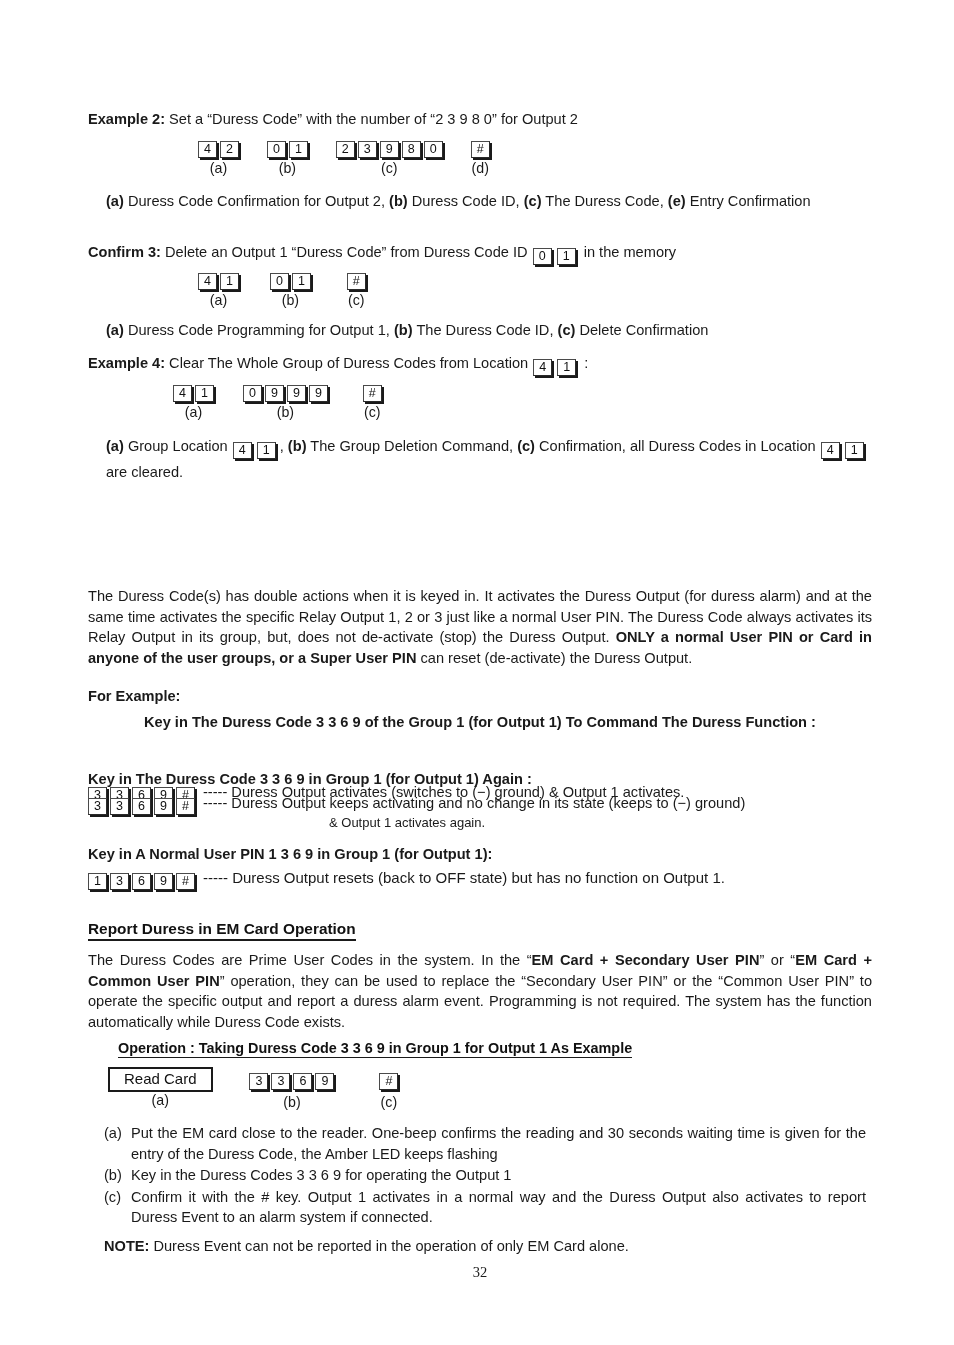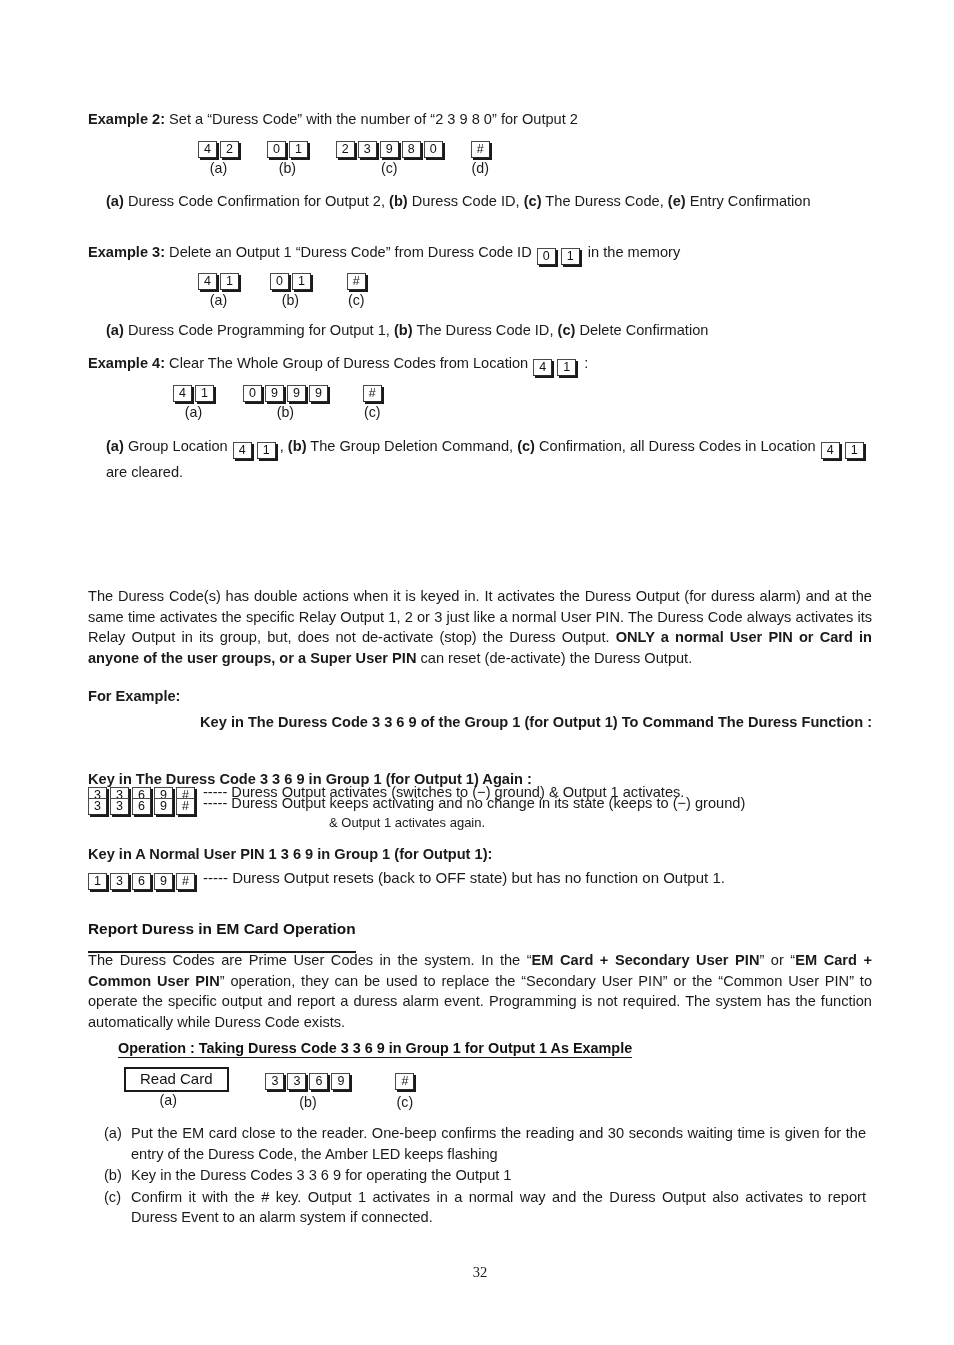--- a/index.html
+++ b/index.html
@@ -96,21 +96,21 @@
     margin: 3px 0 0 0;
     width: 784px;
   }
 
   .sub-head {
     font-weight: bold;
     font-size: 15.4px;
     color: #111;
     display: inline-block;
     border-bottom: 2px solid #1a1a1a;
-    padding-bottom: 13px;
+    padding-bottom: 1px;
   }
   .sub-head2 {
     font-weight: bold;
     font-size: 14.4px;
     color: #111;
     display: inline-block;
     border-bottom: 1.6px solid #1a1a1a;
     padding-bottom: 1px;
   }
 
@@ -188,21 +188,21 @@
       </span>
       <span class="cap">(d)</span>
     </span>
   </div>
 
   <div class="abs p" style="left:18px;top:183px;width:766px;text-align:left;">
     <span class="b">(a)</span><span> Duress Code Confirmation for Output 2, </span><span class="b">(b)</span><span> Duress Code ID, </span><span class="b">(c)</span><span> The Duress Code, </span><span class="b">(e)</span><span> Entry Confirmation</span>
   </div>
 
   <div class="abs p" style="left:0;top:234px;width:784px;text-align:left;">
-    <span class="b">Example 3:</span><span> Delete an Output 1 “Duress Code” from Duress Code ID </span><span class="key key-inline">0</span><span class="key key-inline">1</span><span> in the memory</span>
+    <span class="b">Confirm 3:</span><span> Delete an Output 1 “Duress Code” from Duress Code ID </span><span class="key key-inline">0</span><span class="key key-inline">1</span><span> in the memory</span>
   </div>
 
   <div class="abs keyrow" style="left:110px;top:261px;">
     <span class="kgroup">
       <span class="keys">
         <span class="key">4</span><span class="key last">1</span>
       </span>
       <span class="cap">(a)</span>
     </span>
     <span style="display:inline-block;width:22px;"></span>
@@ -256,21 +256,21 @@
     <span class="b">(a)</span><span> Group Location </span><span class="key key-inline">4</span><span class="key key-inline">1</span><span>, </span><span class="b">(b)</span><span> The Group Deletion Command, </span><span class="b">(c)</span><span> Confirmation, all Duress Codes in Location </span><span class="key key-inline">4</span><span class="key key-inline">1</span><span> are cleared.</span>
   </div>
 
 
   <div class="abs p" style="left:0;top:578px;width:784px;">
     <span>The Duress Code(s) has double actions when it is keyed in. It activates the Duress Output (for duress alarm) and at the same time activates the specific Relay Output 1, 2 or 3 just like a normal User PIN. The Duress Code always activates its Relay Output in its group, but, does not de-activate (stop) the Duress Output. </span><span class="b">ONLY a normal User PIN or Card in anyone of the user groups, or a Super User PIN</span><span> can reset (de-activate) the Duress Output.</span>
   </div>
 
   <div class="abs p b" style="left:0;top:678px;width:784px;text-align:left;">For Example:</div>
 
-  <div class="abs p b" style="left:0;top:704px;width:784px;text-align:right;">Key in The Duress Code 3 3 6 9 of the Group 1 (for Output 1) To Command The Duress Function :</div>
+  <div class="abs p b" style="left:0;top:704px;width:784px;text-align:center;">Key in The Duress Code 3 3 6 9 of the Group 1 (for Output 1) To Command The Duress Function :</div>
   <div class="abs keyrow" style="left:0;top:729px;margin-top:46px;">
     <span class="key">3</span><span class="key">3</span><span class="key">6</span><span class="key">9</span><span class="key last">#</span><span style="display:inline-block;width:8px;"></span><span style="font-size:14.6px;">----- Duress Output activates (switches to (−) ground) &amp; Output 1 activates.</span>
   </div>
 
   <div class="abs p b" style="left:0;top:761px;width:784px;text-align:left;">Key in The Duress Code 3 3 6 9 in Group 1 (for Output 1) Again :</div>
   <div class="abs keyrow" style="left:0;top:786px;">
     <span class="key">3</span><span class="key">3</span><span class="key">6</span><span class="key">9</span><span class="key last">#</span><span style="display:inline-block;width:8px;"></span><span style="font-size:14.6px;">----- Duress Output keeps activating and no change in its state (keeps to (−) ground)</span>
   </div>
   <div class="abs" style="left:241px;top:807px;font-size:13px;">&amp; Output 1 activates again.</div>
 
@@ -286,21 +286,21 @@
   <div class="abs p" style="left:0;top:942px;width:784px;">
     <span>The Duress Codes are Prime User Codes in the system. In the “</span><span class="b">EM Card + Secondary User PIN</span><span>” or “</span><span class="b">EM Card + Common User PIN</span><span>” operation, they can be used to replace the “Secondary User PIN” or the “Common User PIN” to operate the specific output and report a duress alarm event. Programming is not required. The system has the function automatically while Duress Code exists.</span>
   </div>
 
   <div class="abs" style="left:30px;top:1031px;">
     <span class="sub-head2">Operation : Taking Duress Code 3 3 6 9 in Group 1 for Output 1 As Example</span>
   </div>
 
   <div class="abs keyrow" style="left:20px;top:1059px;">
     <span class="kgroup">
-      <span class="keys" style="height:24px;margin-left:16px;">
+      <span class="keys" style="height:24px;">
         <span class="readcard">Read Card</span>
       </span>
       <span class="cap">(a)</span>
     </span>
     <span style="display:inline-block;width:28px;"></span>
     <span class="kgroup">
       <span class="keys" style="height:24px;padding-top:2px;">
         <span class="key">3</span><span class="key">3</span><span class="key">6</span><span class="key last">9</span>
       </span>
       <span class="cap">(b)</span>
@@ -319,16 +319,19 @@
       <span class="mark">(a)</span><span>Put the EM card close to the reader. One-beep confirms the reading and 30 seconds waiting time is given for the entry of the Duress Code, the Amber LED keeps flashing</span>
     </div>
     <div class="list-item" style="margin-top:1px;">
       <span class="mark">(b)</span><span>Key in the Duress Codes 3 3 6 9 for operating the Output 1</span>
     </div>
     <div class="list-item" style="margin-top:1px;">
       <span class="mark">(c)</span><span>Confirm it with the # key. Output 1 activates in a normal way and the Duress Output also activates to report Duress Event to an alarm system if connected.</span>
     </div>
   </div>
 
+  <div class="abs p" style="left:16px;top:1228px;width:768px;text-align:left;">
+    <span class="b">NOTE:</span><span> Duress Event can not be reported in the operation of only EM Card alone.</span>
+  </div>
 
   <div class="pageno" style="top:1256px;font-family:Liberation Serif, serif;">32</div>
 
 </div>
 
 </body></html>

